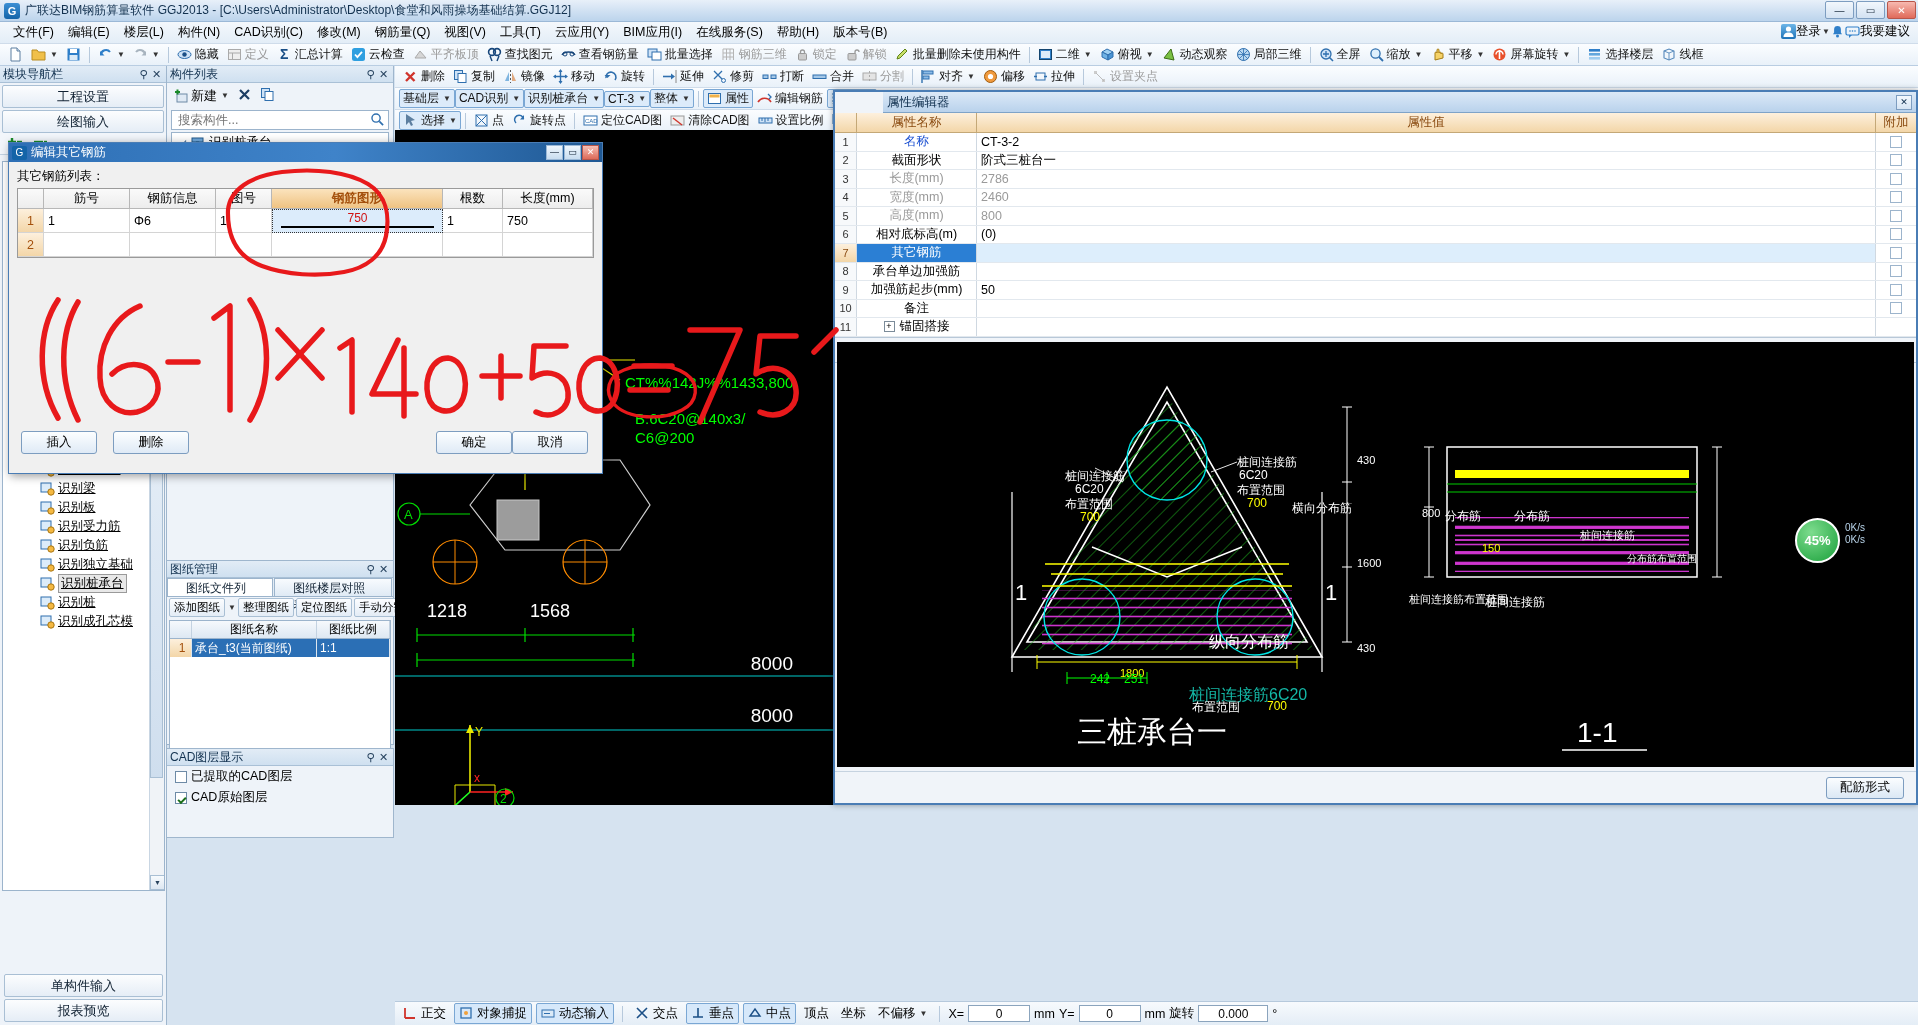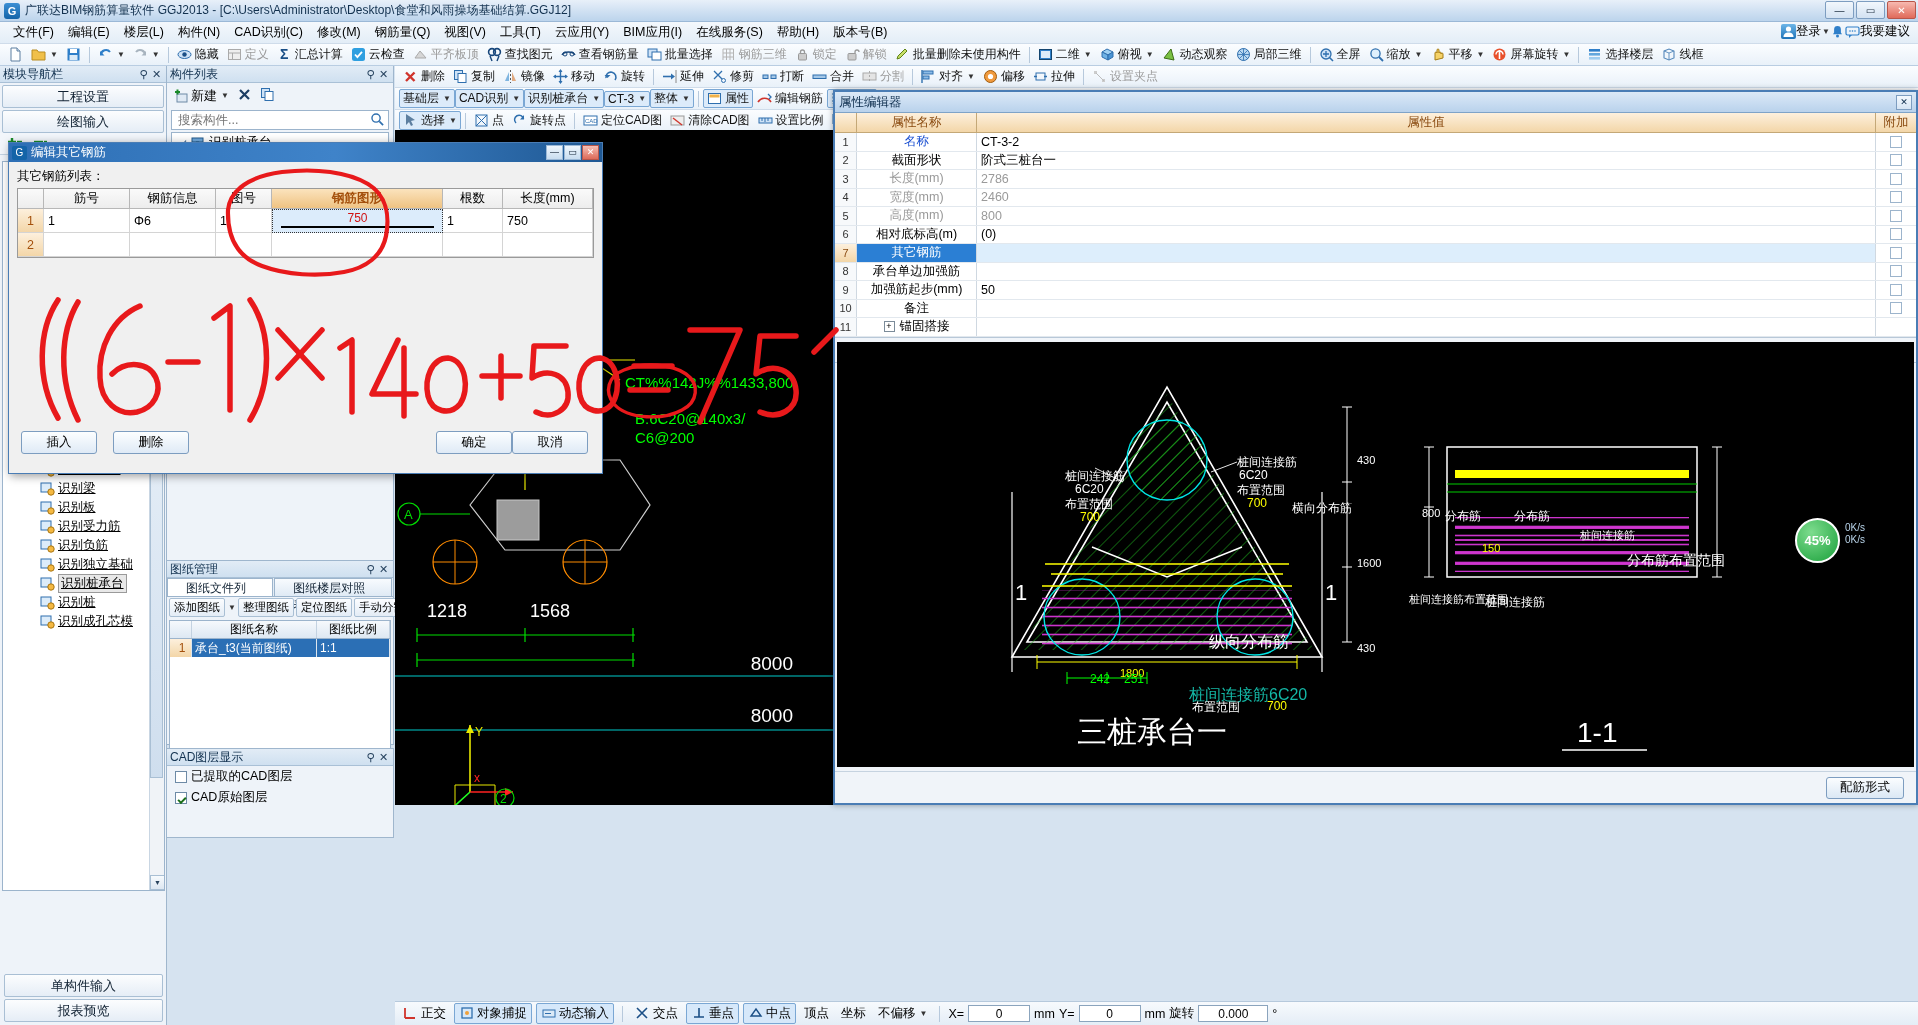--- a/index.html
+++ b/index.html
@@ -141,32 +141,32 @@
   .tb-box{border:1px solid #7aa7d4;background:#dcebfa;border-radius:2px;padding:0 3px;}
 
   
   #statusbar{
     position:absolute;left:395px;bottom:0;width:1523px;height:24px;
     background:linear-gradient(#f7fafd,#e4edf6);
     border-top:1px solid #b6c9dc;display:flex;align-items:center;padding-left:4px;gap:4px;
     font-size:12.5px;white-space:nowrap;overflow:hidden;
   }
   .sb-item{display:flex;align-items:center;gap:3px;padding:1px 4px;}
-  .sb-item.active{border:1px solid #7aa7d4;background:#d6e8fa;border-radius:2px;text-align:center;}
+  .sb-item.active{border:1px solid #7aa7d4;background:#d6e8fa;border-radius:2px;}
   .sb-input{border:1px solid #8ba4bd;background:#fff;height:17px;width:62px;font-size:12px;text-align:center;line-height:15px;}
 
   
   #propwin{
     position:absolute;left:833px;top:90px;width:1085px;height:715px;
     background:#f0f4f9;border:2px solid #4a7db5;box-shadow:0 0 6px rgba(0,0,0,.35);
   }
   #prop-title{
     height:21px;background:linear-gradient(#dce9f7,#b9d2ec);
     display:flex;align-items:center;padding:0 4px;border-bottom:1px solid #7fa3c7;
-    font-size:12.5px;color:#0d2d4d;
+    font-size:12.5px;color:#0d2d4d;margin-left:48px;
   }
   #prop-title .t{flex:1;}
   .titlebtn{width:16px;height:15px;border:1px solid #7d9dc0;background:linear-gradient(#f4f9fe,#d6e5f4);font-size:9px;text-align:center;line-height:13px;}
   #prop-table{background:#fff;border-bottom:1px solid #b8c8d8;}
   .pt-head{display:flex;height:20px;font-size:12.5px;}
   .pt-head .c-idx{width:22px;background:linear-gradient(#fdf0dd,#f3d6a8);border-right:1px solid #c4a877;border-bottom:1px solid #c4a877;}
   .pt-head .c-name{width:120px;background:linear-gradient(#fdf0dd,#f3d6a8);border-right:1px solid #c4a877;border-bottom:1px solid #c4a877;display:flex;align-items:center;justify-content:center;color:#8a4b10;}
   .pt-head .c-val{flex:1;background:linear-gradient(#fdf0dd,#f3d6a8);border-right:1px solid #c4a877;border-bottom:1px solid #c4a877;display:flex;align-items:center;justify-content:center;color:#8a4b10;}
   .pt-head .c-add{width:40px;background:linear-gradient(#fdf0dd,#f3d6a8);border-bottom:1px solid #c4a877;display:flex;align-items:center;justify-content:center;color:#8a4b10;}
   .pt-row{display:flex;height:18.5px;font-size:12.5px;border-bottom:1px solid #e2e8ee;}
@@ -1337,21 +1337,21 @@
         <div class="cv-text" style="left: 287px; top: 330px; color: rgb(0, 255, 0); font-size: 12px;">251</div>
         <div class="cv-text" style="left: 178px; top: 238px; color: rgb(255, 255, 255); font-size: 22px;">1</div>
         <div class="cv-text" style="left: 488px; top: 238px; color: rgb(255, 255, 255); font-size: 22px;">1</div>
         <div class="cv-text" style="left: 608px; top: 166px; color: rgb(255, 255, 255); font-size: 12px;">分布筋</div>
         <div class="cv-text" style="left: 677px; top: 166px; color: rgb(255, 255, 255); font-size: 12px;">分布筋</div>
         <div class="cv-text" style="left: 743px; top: 186px; color: rgb(255, 255, 255); font-size: 11px;">桩间连接筋</div>
         <div class="cv-text" style="left: 648px; top: 252px; color: rgb(255, 255, 255); font-size: 12px;">桩间连接筋</div>
         <div class="cv-text" style="left: 585px; top: 165px; color: rgb(255, 255, 255); font-size: 11px;">800</div>
         <div class="cv-text" style="left: 645px; top: 200px; color: rgb(255, 255, 0); font-size: 11px;">150</div>
         <div class="cv-text" style="left: 572px; top: 250px; color: rgb(255, 255, 255); font-size: 11px;">桩间连接筋布置范围</div>
-        <div class="cv-text" style="left: 790px; top: 210px; color: rgb(255, 255, 255); font-size: 14px;">分布筋布置范围</div>
+        <div class="cv-text" style="left: 790px; top: 210px; color: rgb(255, 255, 255); font-size: 10px;">分布筋布置范围</div>
       </div>
   </div>
 
   <div id="prop-footer">
     <div class="footbtn">配筋形式</div>
   </div>
 </div>
 
 <div id="progress-bubble">45%</div>
 <div id="net-speed">

